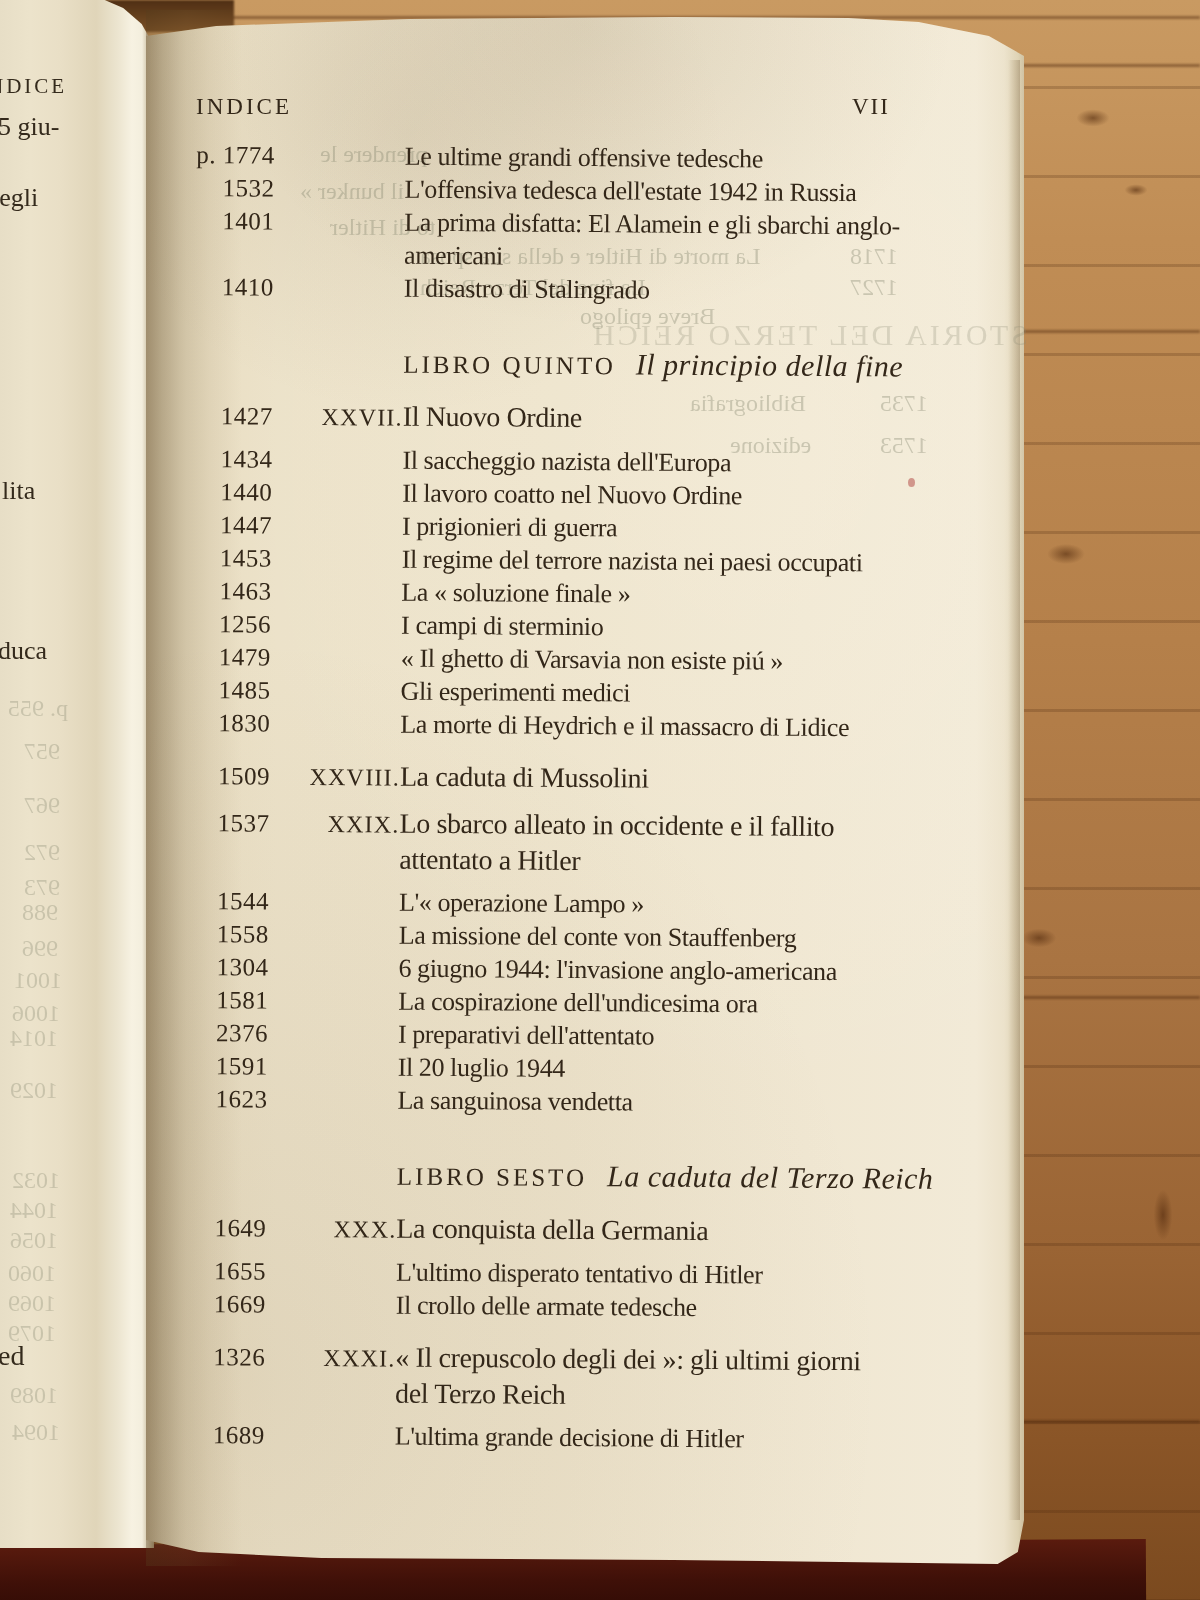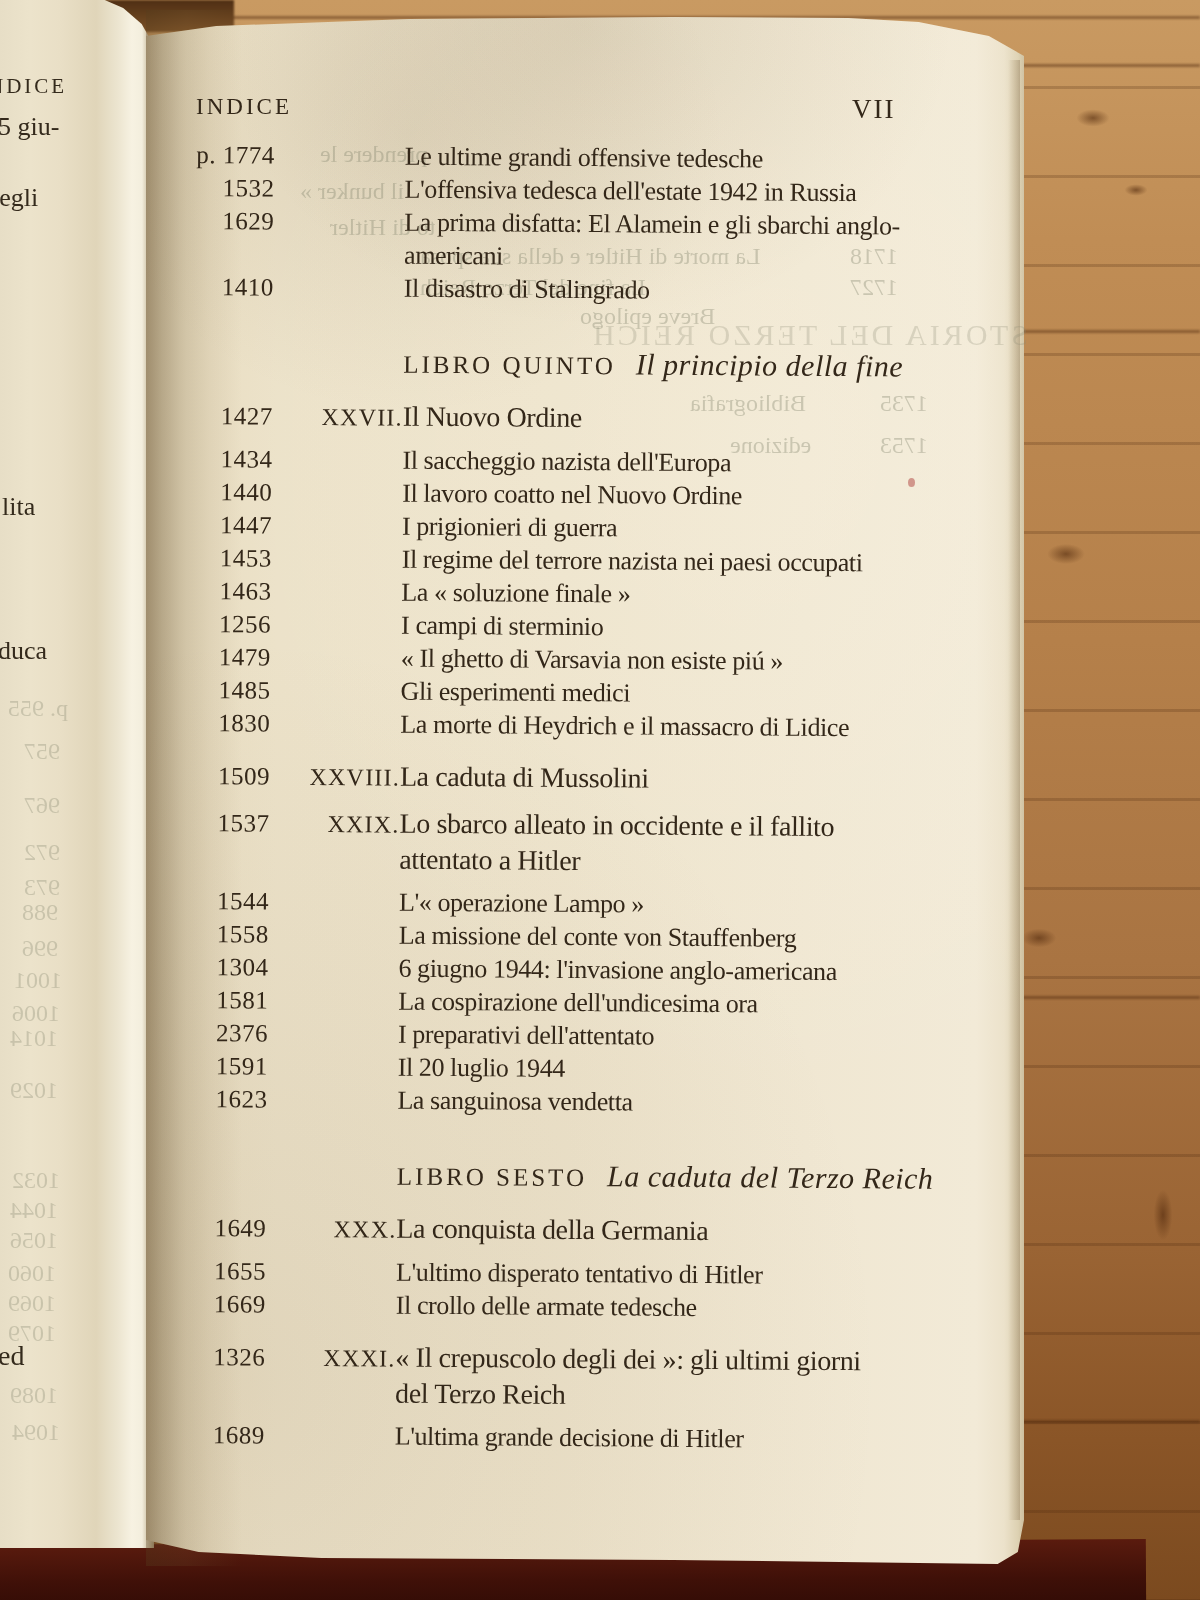--- a/index.html
+++ b/index.html
@@ -27,21 +27,21 @@
   .tex{position:absolute;inset:0;pointer-events:none;background:
       radial-gradient(90% 60% at 72% 28%, rgba(255,250,235,.22), rgba(0,0,0,0) 70%),
       radial-gradient(120% 80% at 12% 88%, rgba(120,95,60,.10), rgba(0,0,0,0) 60%),
       radial-gradient(100% 46% at 50% 1%, rgba(115,92,58,.14), rgba(0,0,0,0) 42%),
       radial-gradient(60% 30% at 30% 8%, rgba(110,88,55,.10), rgba(0,0,0,0) 60%);}
   .gutter-shade{position:absolute;left:146px;top:10px;width:96px;height:1556px;pointer-events:none;
     background:linear-gradient(90deg,rgba(86,62,30,.34),rgba(120,95,55,.16) 42%,rgba(0,0,0,0) 100%);}
 
   .ink{color:#332719;}
   .running{position:absolute;left:196px;top:94px;font-size:23px;letter-spacing:3px;}
-  .folio{position:absolute;left:852px;top:94px;font-size:27px;letter-spacing:2px;}
+  .folio{position:absolute;left:852px;top:94px;font-size:23px;letter-spacing:2px;}
 
   .toc{position:absolute;left:193px;top:138px;width:765px;color:#332719;
     transform:rotate(.45deg);transform-origin:0 0;}
   .row{display:flex;align-items:baseline;}
   .num{flex:none;width:82px;text-align:right;font-size:25px;letter-spacing:.5px;white-space:nowrap;}
   .chap{flex:none;width:130px;padding-right:0;text-align:right;font-size:24px;letter-spacing:1.2px;}
   .title{flex:1;font-size:26px;letter-spacing:-.4px;white-space:pre-line;}
   .row.sub{line-height:33px;}
   .row.chapter{line-height:36px;}
   .row.chapter .title{font-size:28px;}
@@ -91,21 +91,21 @@
     <div class="tex"></div>
   </div>
   <div class="gutter-shade"></div>
   <div class="edge-strip"></div>
 
   <div class="layer-lp">
 
   <span class="frag caps" style="left: -12px; top: 74px;">NDICE</span>
       <span class="frag" style="left: -2px; top: 112px;">5 giu-</span>
       <span class="frag" style="left: -8px; top: 183px;">legli</span>
-      <span class="frag" style="left: 2px; top: 492px;">lita</span>
+      <span class="frag" style="left: 2px; top: 476px;">lita</span>
       <span class="frag" style="left: -2px; top: 636px;">duca</span>
       <span class="frag big" style="left: -2px; top: 1340px;">ed</span>
     </div>
 
   <div class="layer-lp">
 
   <span class="bleed" style="left: 8px; top: 695px;">p. 955</span>
       <span class="bleed" style="left: 24px; top: 738px;">957</span>
       <span class="bleed" style="left: 24px; top: 792px;">967</span>
       <span class="bleed" style="left: 24px; top: 839px;">972</span>
@@ -153,21 +153,21 @@
       <span class="num">p. 1774</span>
       <span class="chap"></span>
       <span class="title">Le ultime grandi offensive tedesche</span>
     </div>
     <div class="row sub">
       <span class="num">1532</span>
       <span class="chap"></span>
       <span class="title">L'offensiva tedesca dell'estate 1942 in Russia</span>
     </div>
     <div class="row sub">
-      <span class="num">1629</span>
+      <span class="num">1401</span>
       <span class="chap"></span>
       <span class="title">La prima disfatta: El Alamein e gli sbarchi anglo-
 americani</span>
     </div>
     <div class="row sub">
       <span class="num">1410</span>
       <span class="chap"></span>
       <span class="title">Il disastro di Stalingrado</span>
     </div>
 

